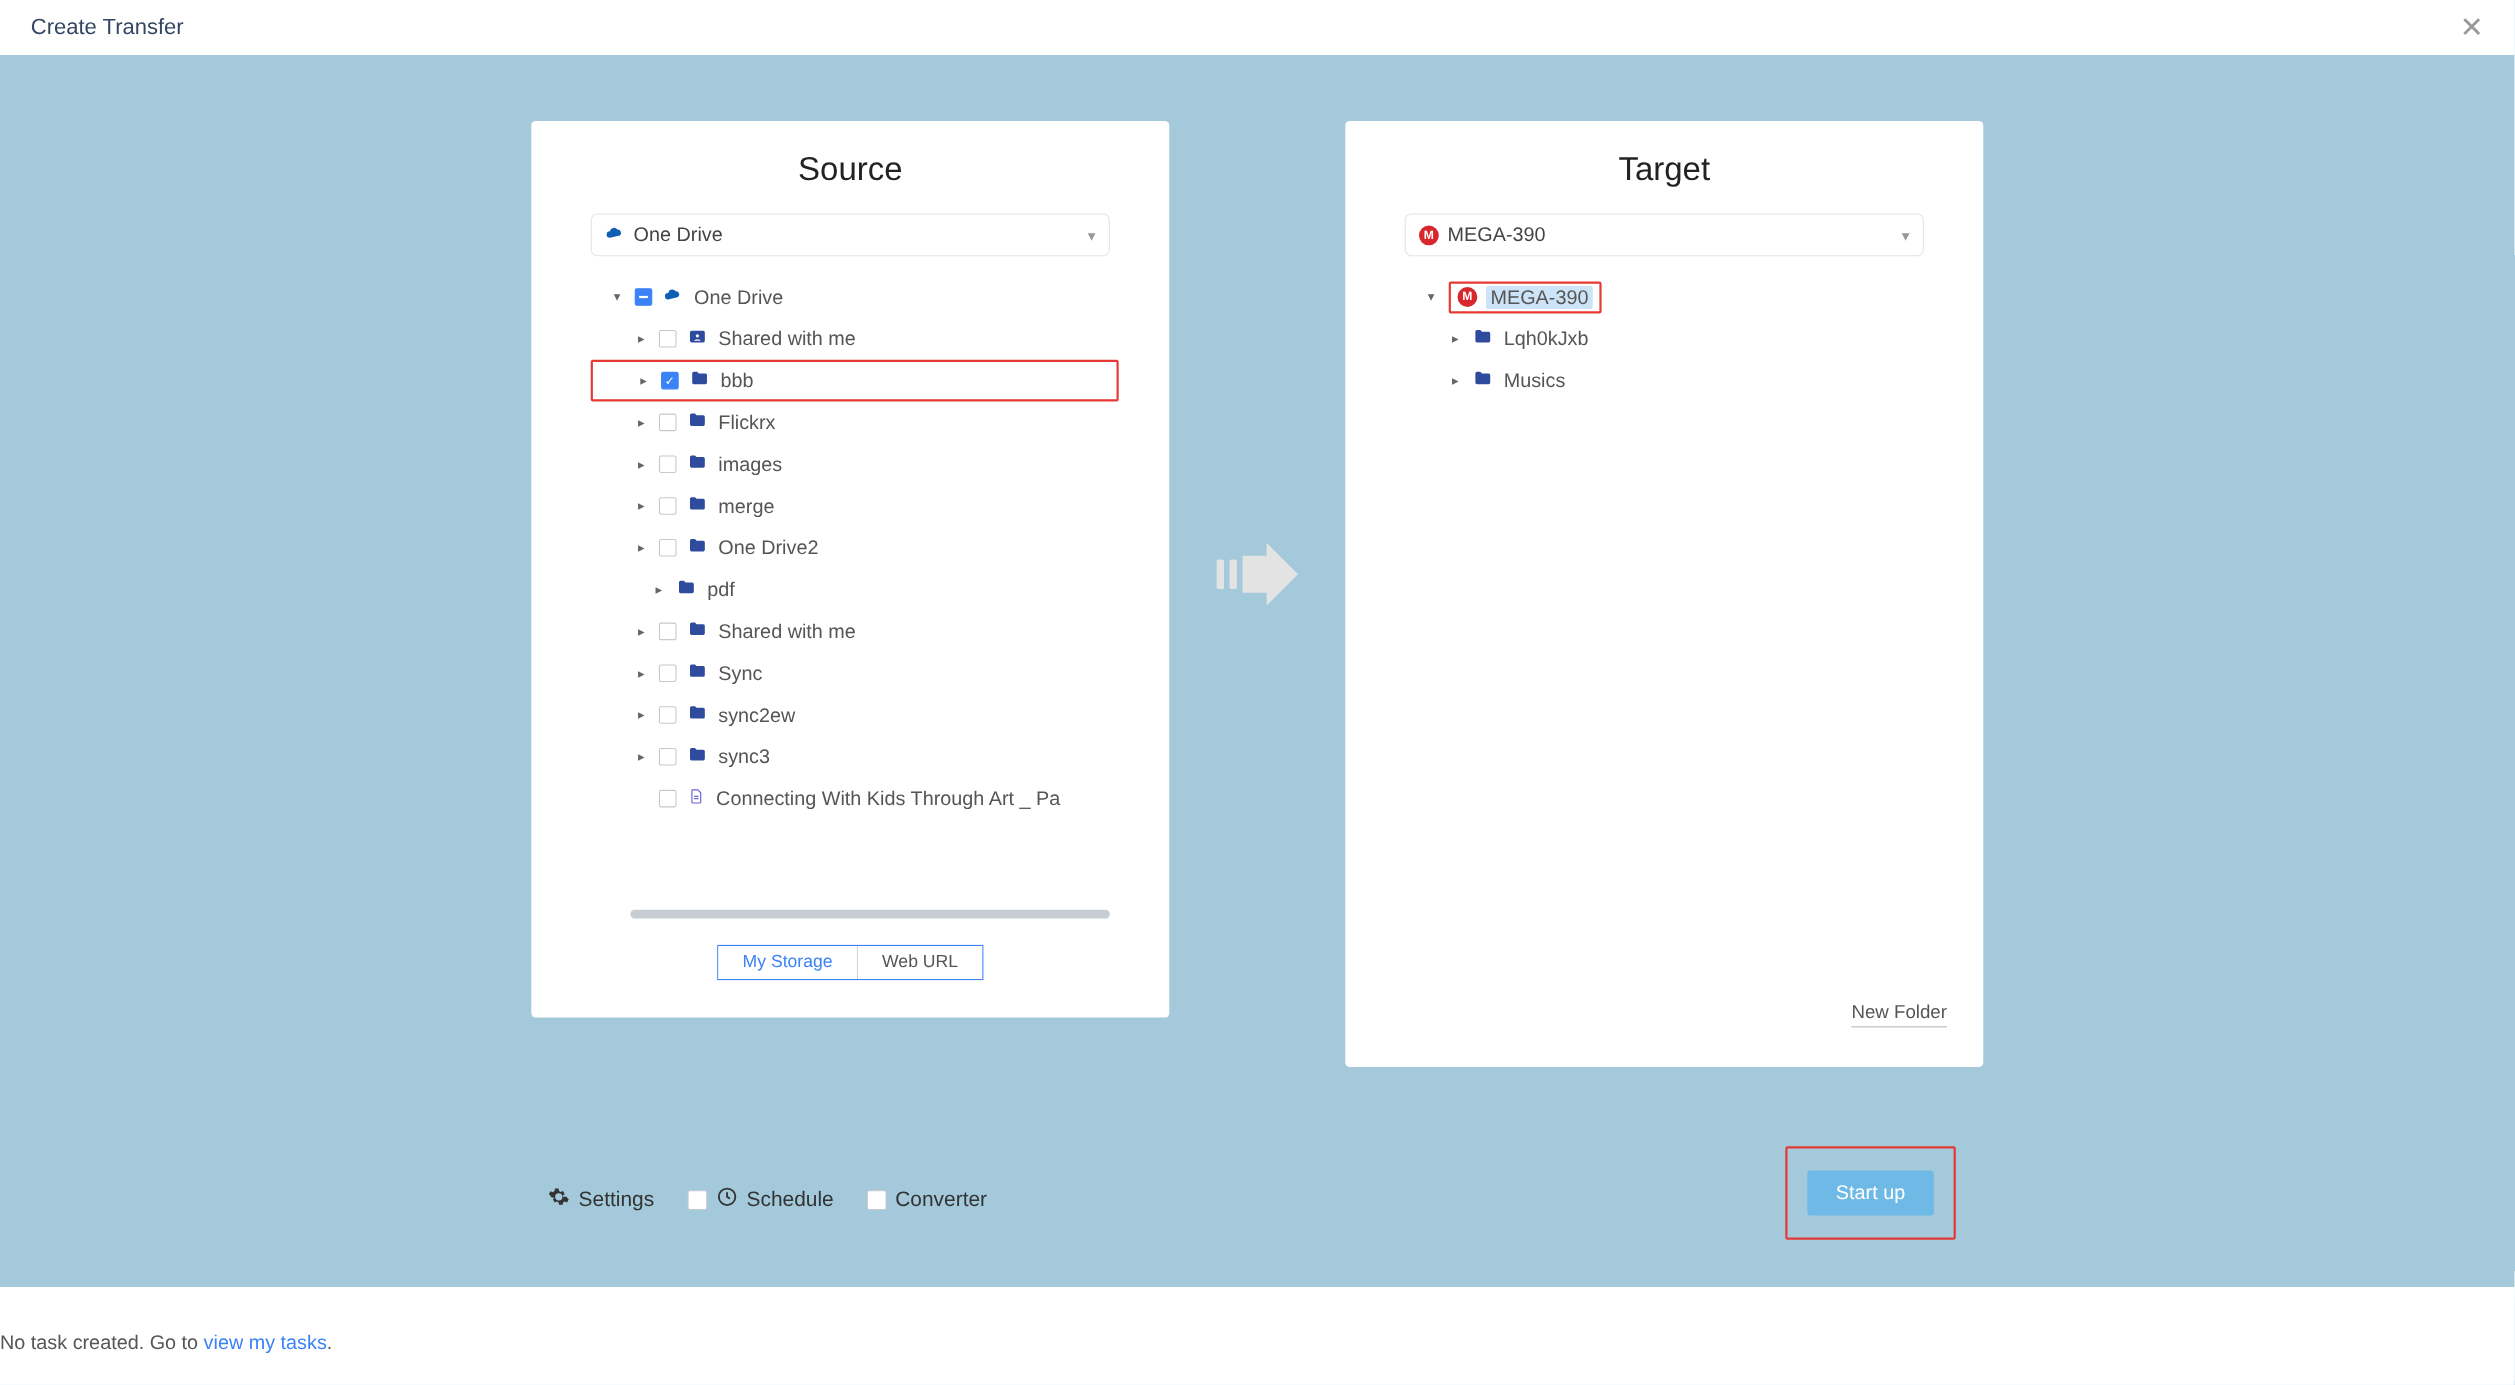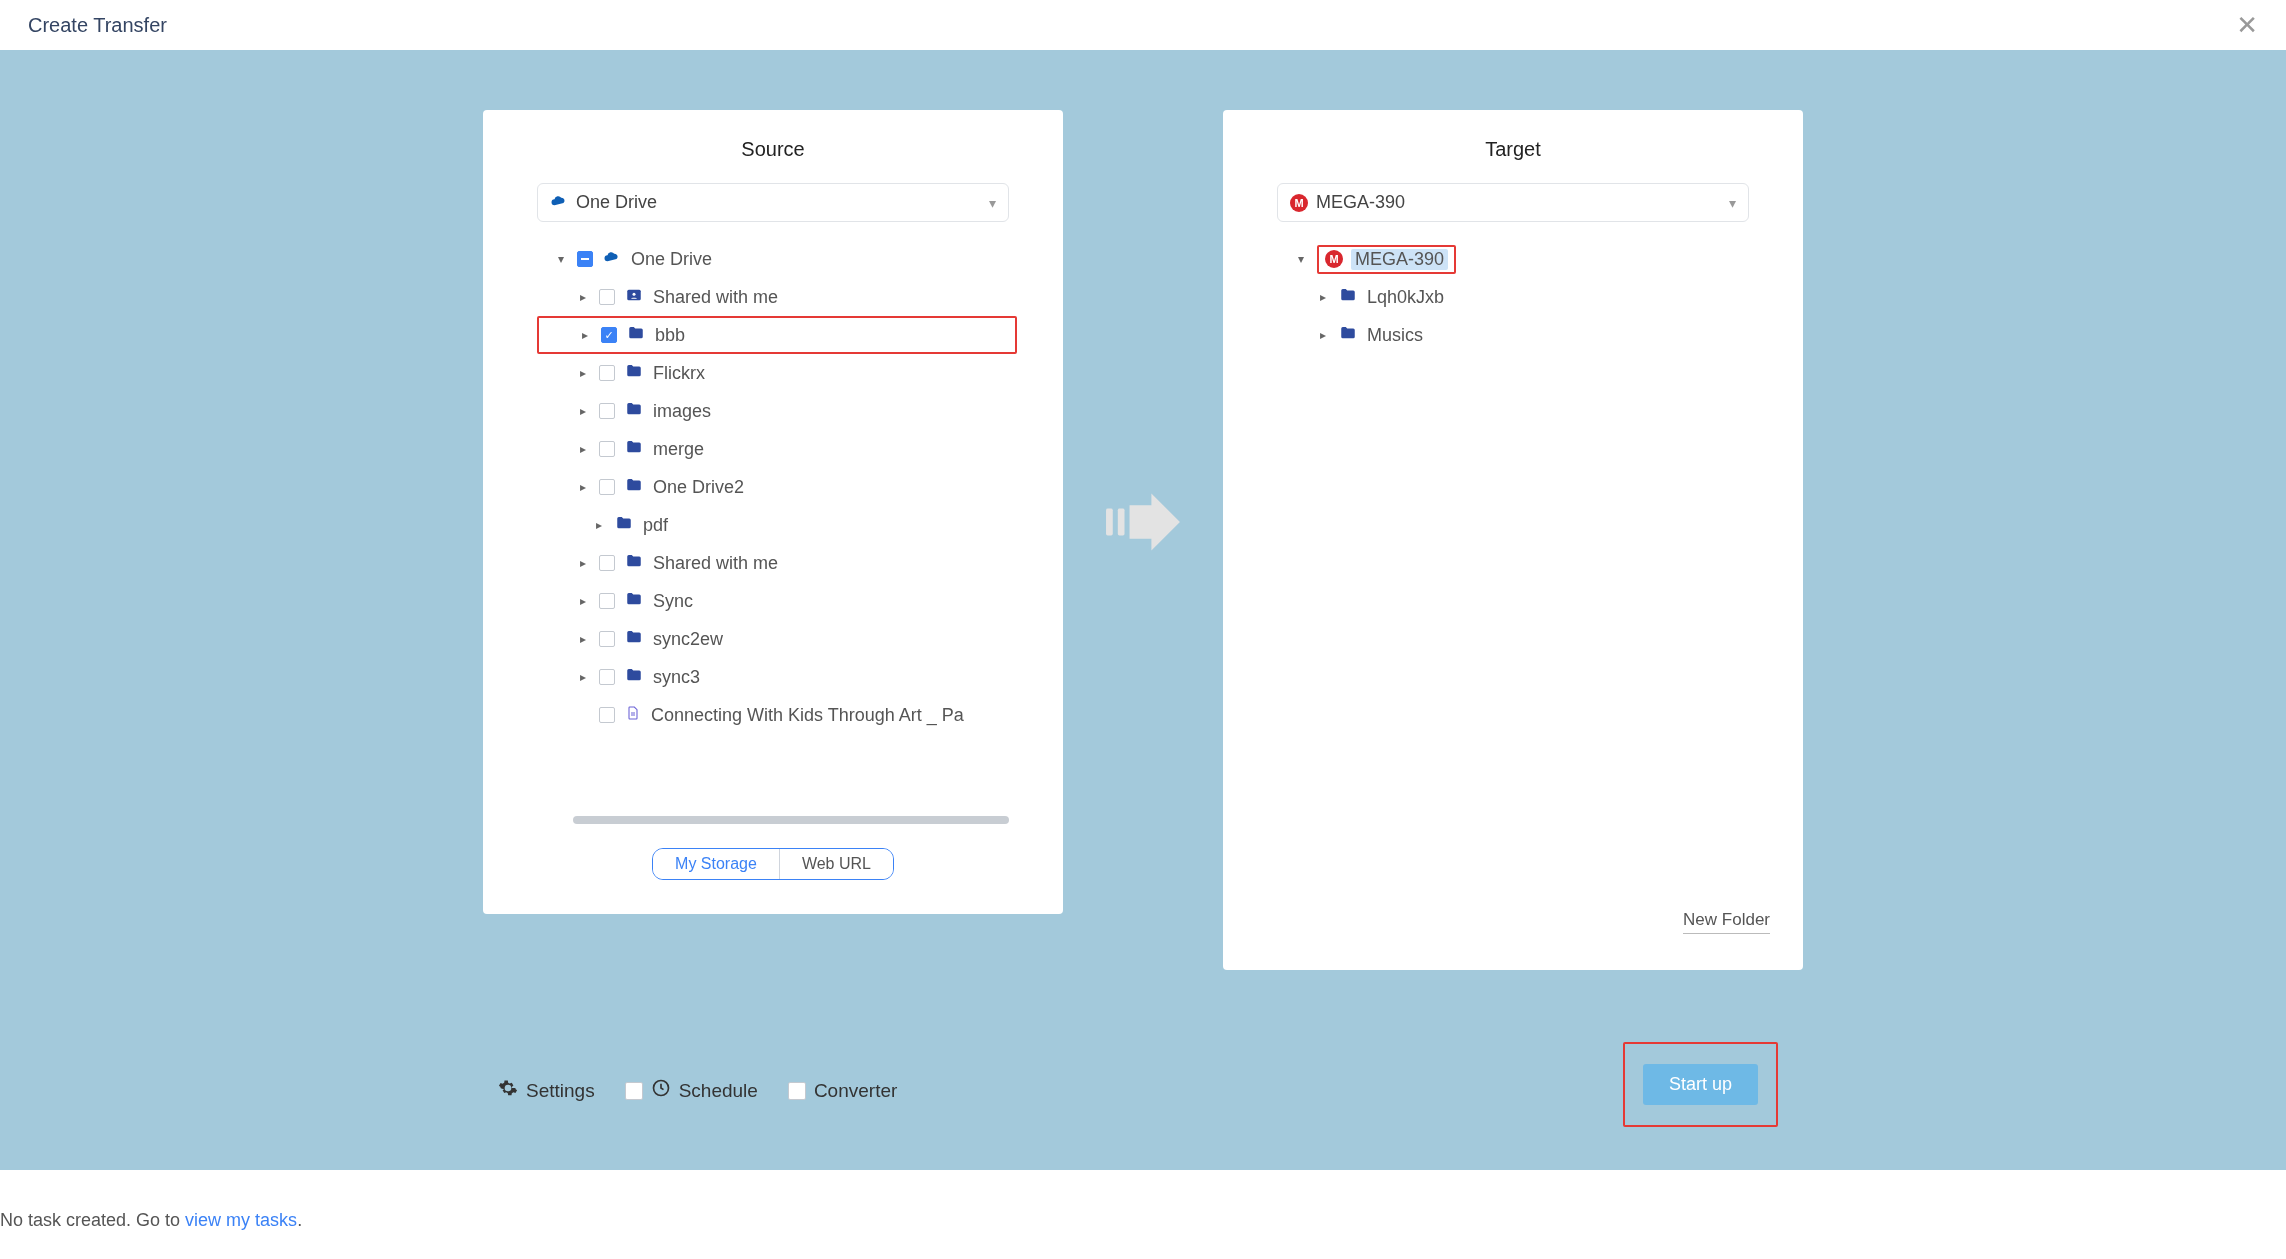--- a/index.html
+++ b/index.html
@@ -6,21 +6,21 @@
   html, body { margin:0; padding:0; background:#fff; color:#333; }
   body { width:2286px; }
 
   .header { height:50px; display:flex; align-items:center; justify-content:space-between; padding:0 28px; font-size:20px; color:#344563; }
   .close-icon { font-size:26px; color:#999; cursor:pointer; }
 
   .stage { background:#a3c9db; padding:60px 0 100px 0; display:flex; justify-content:center; align-items:flex-start; position:relative; min-height:1120px; }
 
   .cards { display:flex; align-items:flex-start; gap:160px; position:relative; }
   .card { background:#fff; border-radius:4px; width:580px; padding:28px 34px 34px 34px; position:relative; }
-  .card h2 { text-align:center; font-weight:400; font-size:20px; margin:0 0 22px 0; color:#222; }
+  .card h2 { text-align:center; font-weight:400; font-size:30px; margin:0 0 22px 0; color:#222; }
 
   .selector { display:flex; align-items:center; border:1px solid #e1e4e8; border-radius:6px; padding:8px 12px; margin:0 20px 18px 20px; font-size:18px; color:#444; cursor:pointer; }
   .selector .chev { margin-left:auto; color:#999; font-size:14px; }
 
   .tree-wrap { position:relative; height:570px; overflow-y:auto; padding-left:20px; padding-right:12px; }
   .tree-wrap::-webkit-scrollbar { width:10px; }
   .tree-wrap::-webkit-scrollbar-thumb { background:#c8cdd3; border-radius:5px; }
 
   .node { display:flex; align-items:center; gap:10px; height:38px; font-size:18px; color:#555; user-select:none; }
   .node .expander { width:12px; color:#666; font-size:12px; cursor:pointer; text-align:center; }
@@ -37,21 +37,21 @@
   .folder-icon { color:#2e4b9e; }
   .file-icon   { color:#6b62d6; }
   .shared-icon { color:#2e4b9e; }
 
   .highlight-red { border:2px solid #e53935; border-radius:2px; padding:0 4px; }
   .sel-blue { background:#cde3f7; border-radius:2px; padding:0 4px; }
 
   .tree-hscroll { height:8px; background:#c8cdd3; border-radius:4px; margin:6px 20px 0 56px; }
 
   .pill-row { display:flex; justify-content:center; margin-top:24px; }
-  .pill-group { display:flex; border:1px solid #3b82f6; border-radius:11px; overflow:hidden; }
+  .pill-group { display:flex; border:1px solid #3b82f6; border-radius:0; overflow:hidden; }
   .pill { padding:6px 22px; font-size:16px; cursor:pointer; }
   .pill.active { color:#3b82f6; background:#fff; }
   .pill:not(.active) { color:#555; background:#fff; }
   .pill + .pill { border-left:1px solid #d0d5dd; }
 
   .newfolder { position:absolute; bottom:36px; right:33px; font-size:17px; color:#555; border-bottom:1px solid #bbb; padding-bottom:3px; cursor:pointer; }
 
   .arrow-big { width:90px; align-self:center; color:#e9e9e9; display:flex; align-items:center; justify-content:center; position:absolute; left:50%; top:430px; transform:translateX(-50%); }
   .arrow-big svg { width:84px; height:84px; }
 

